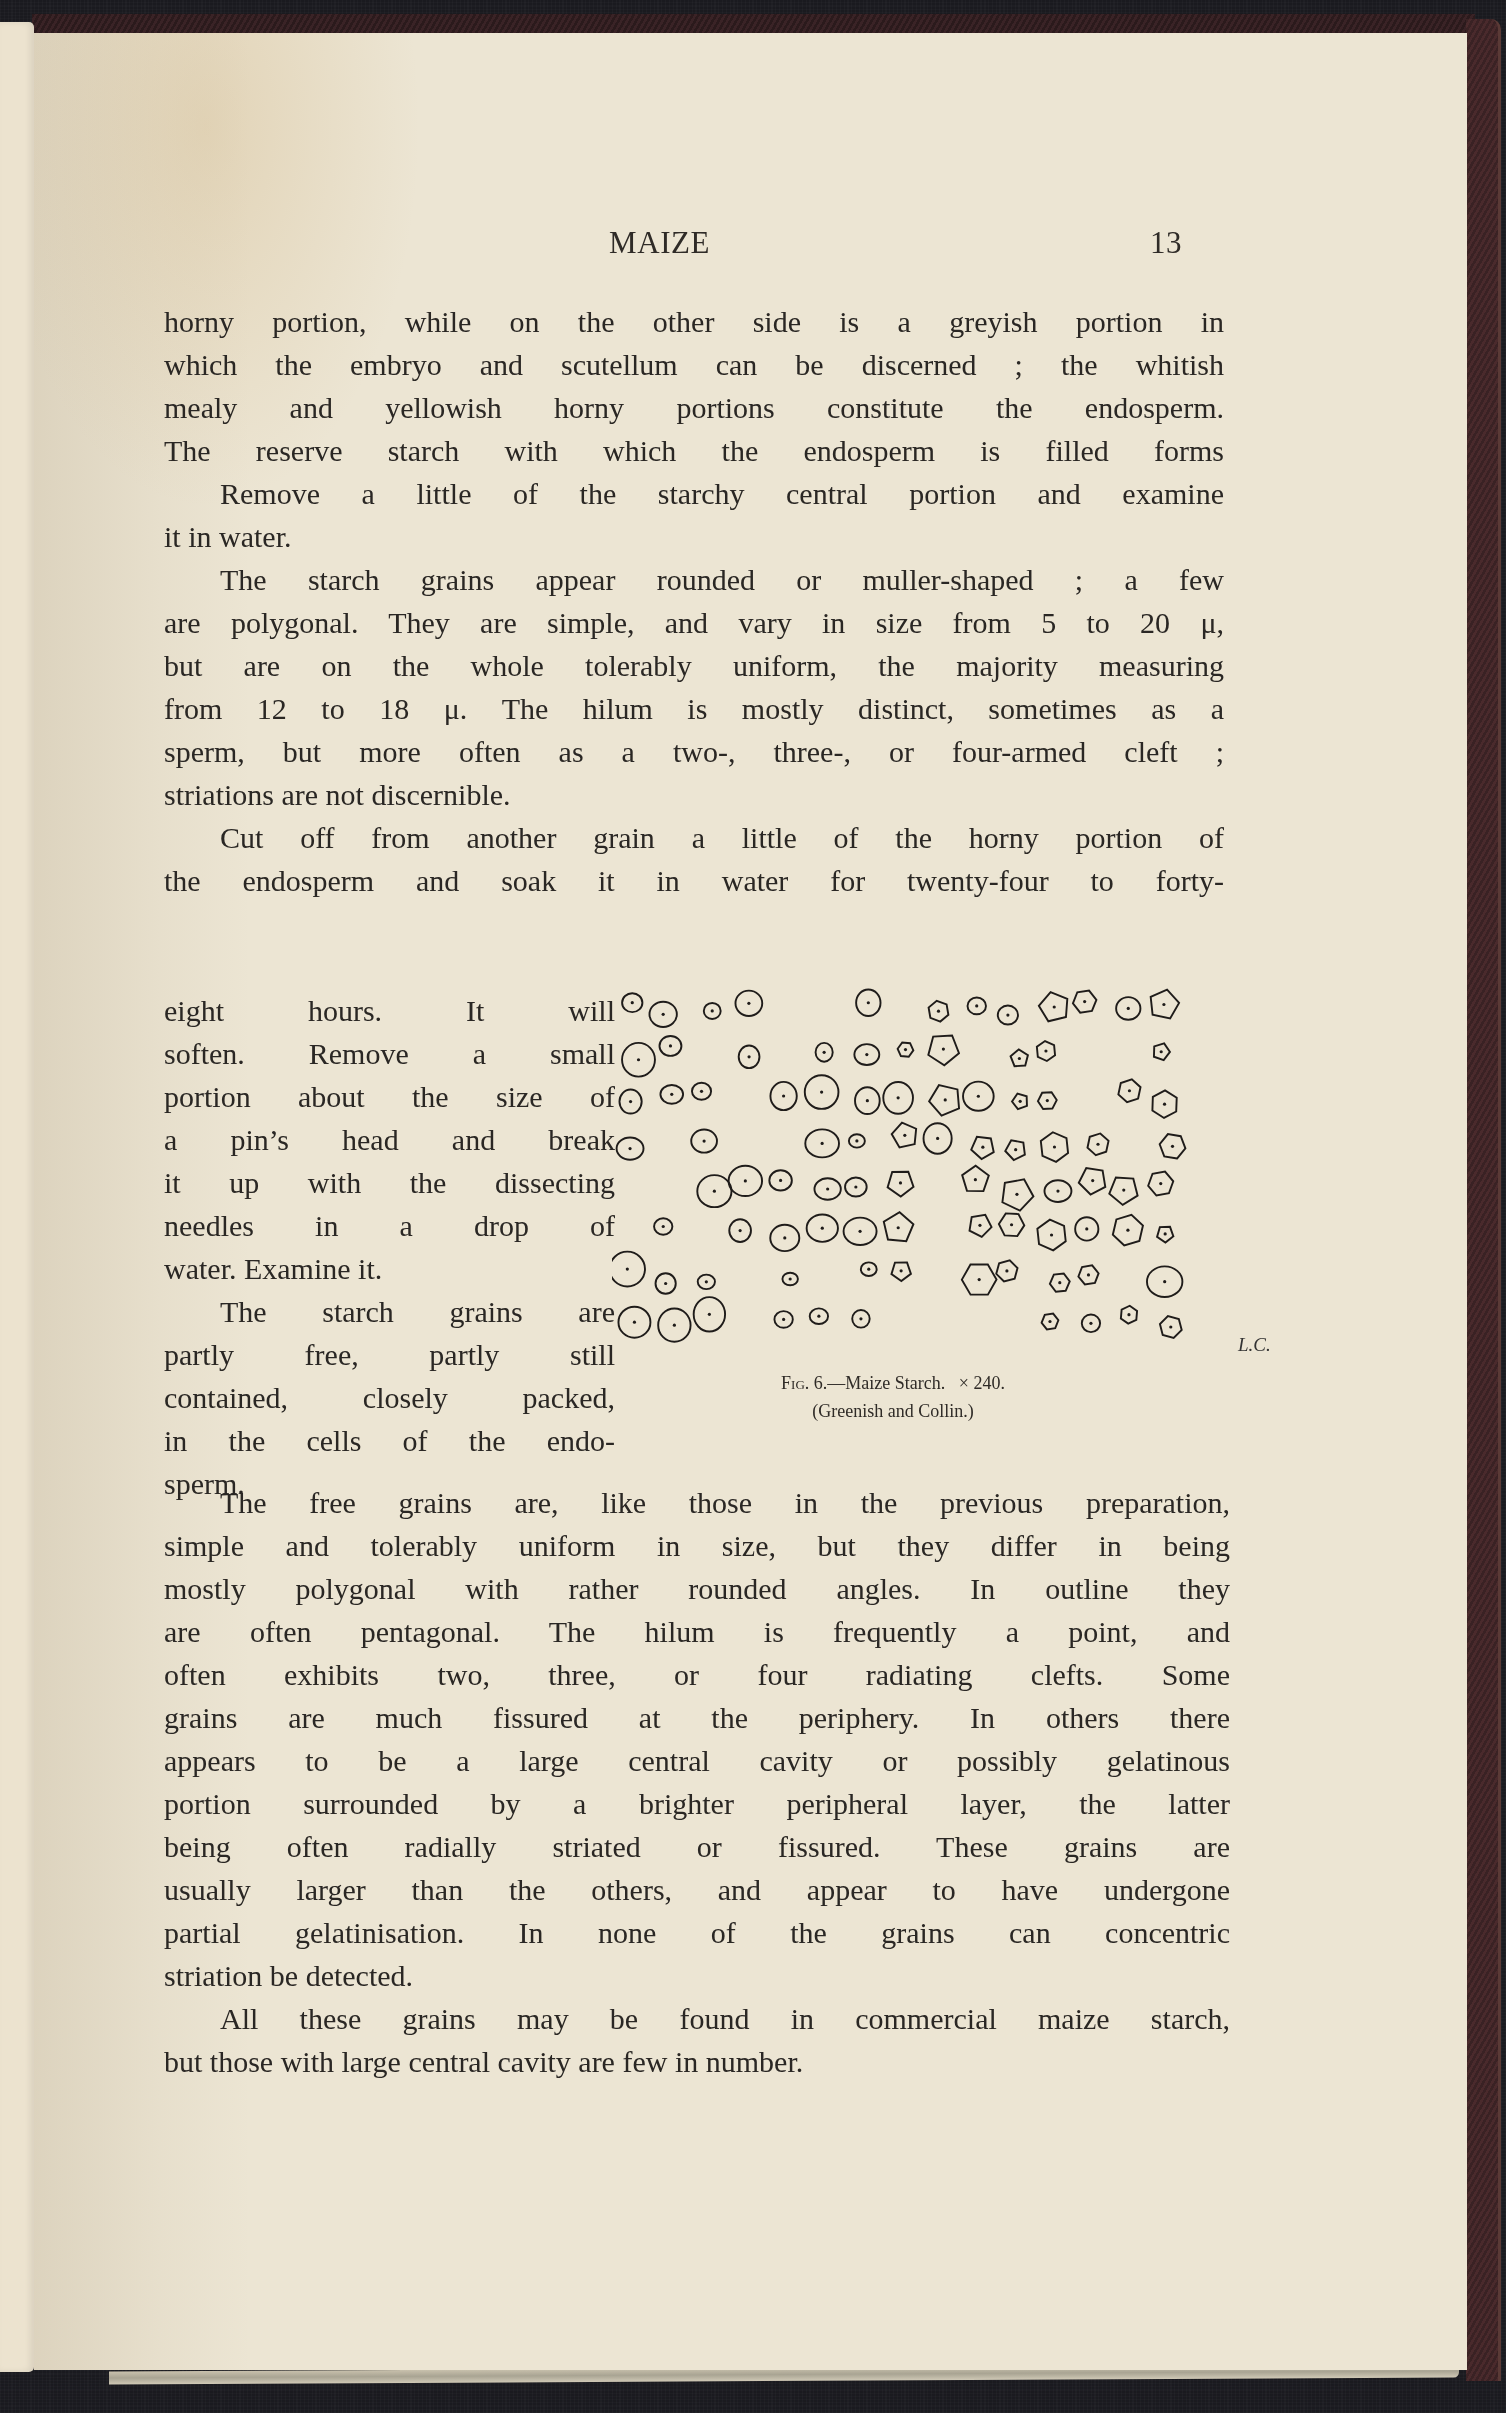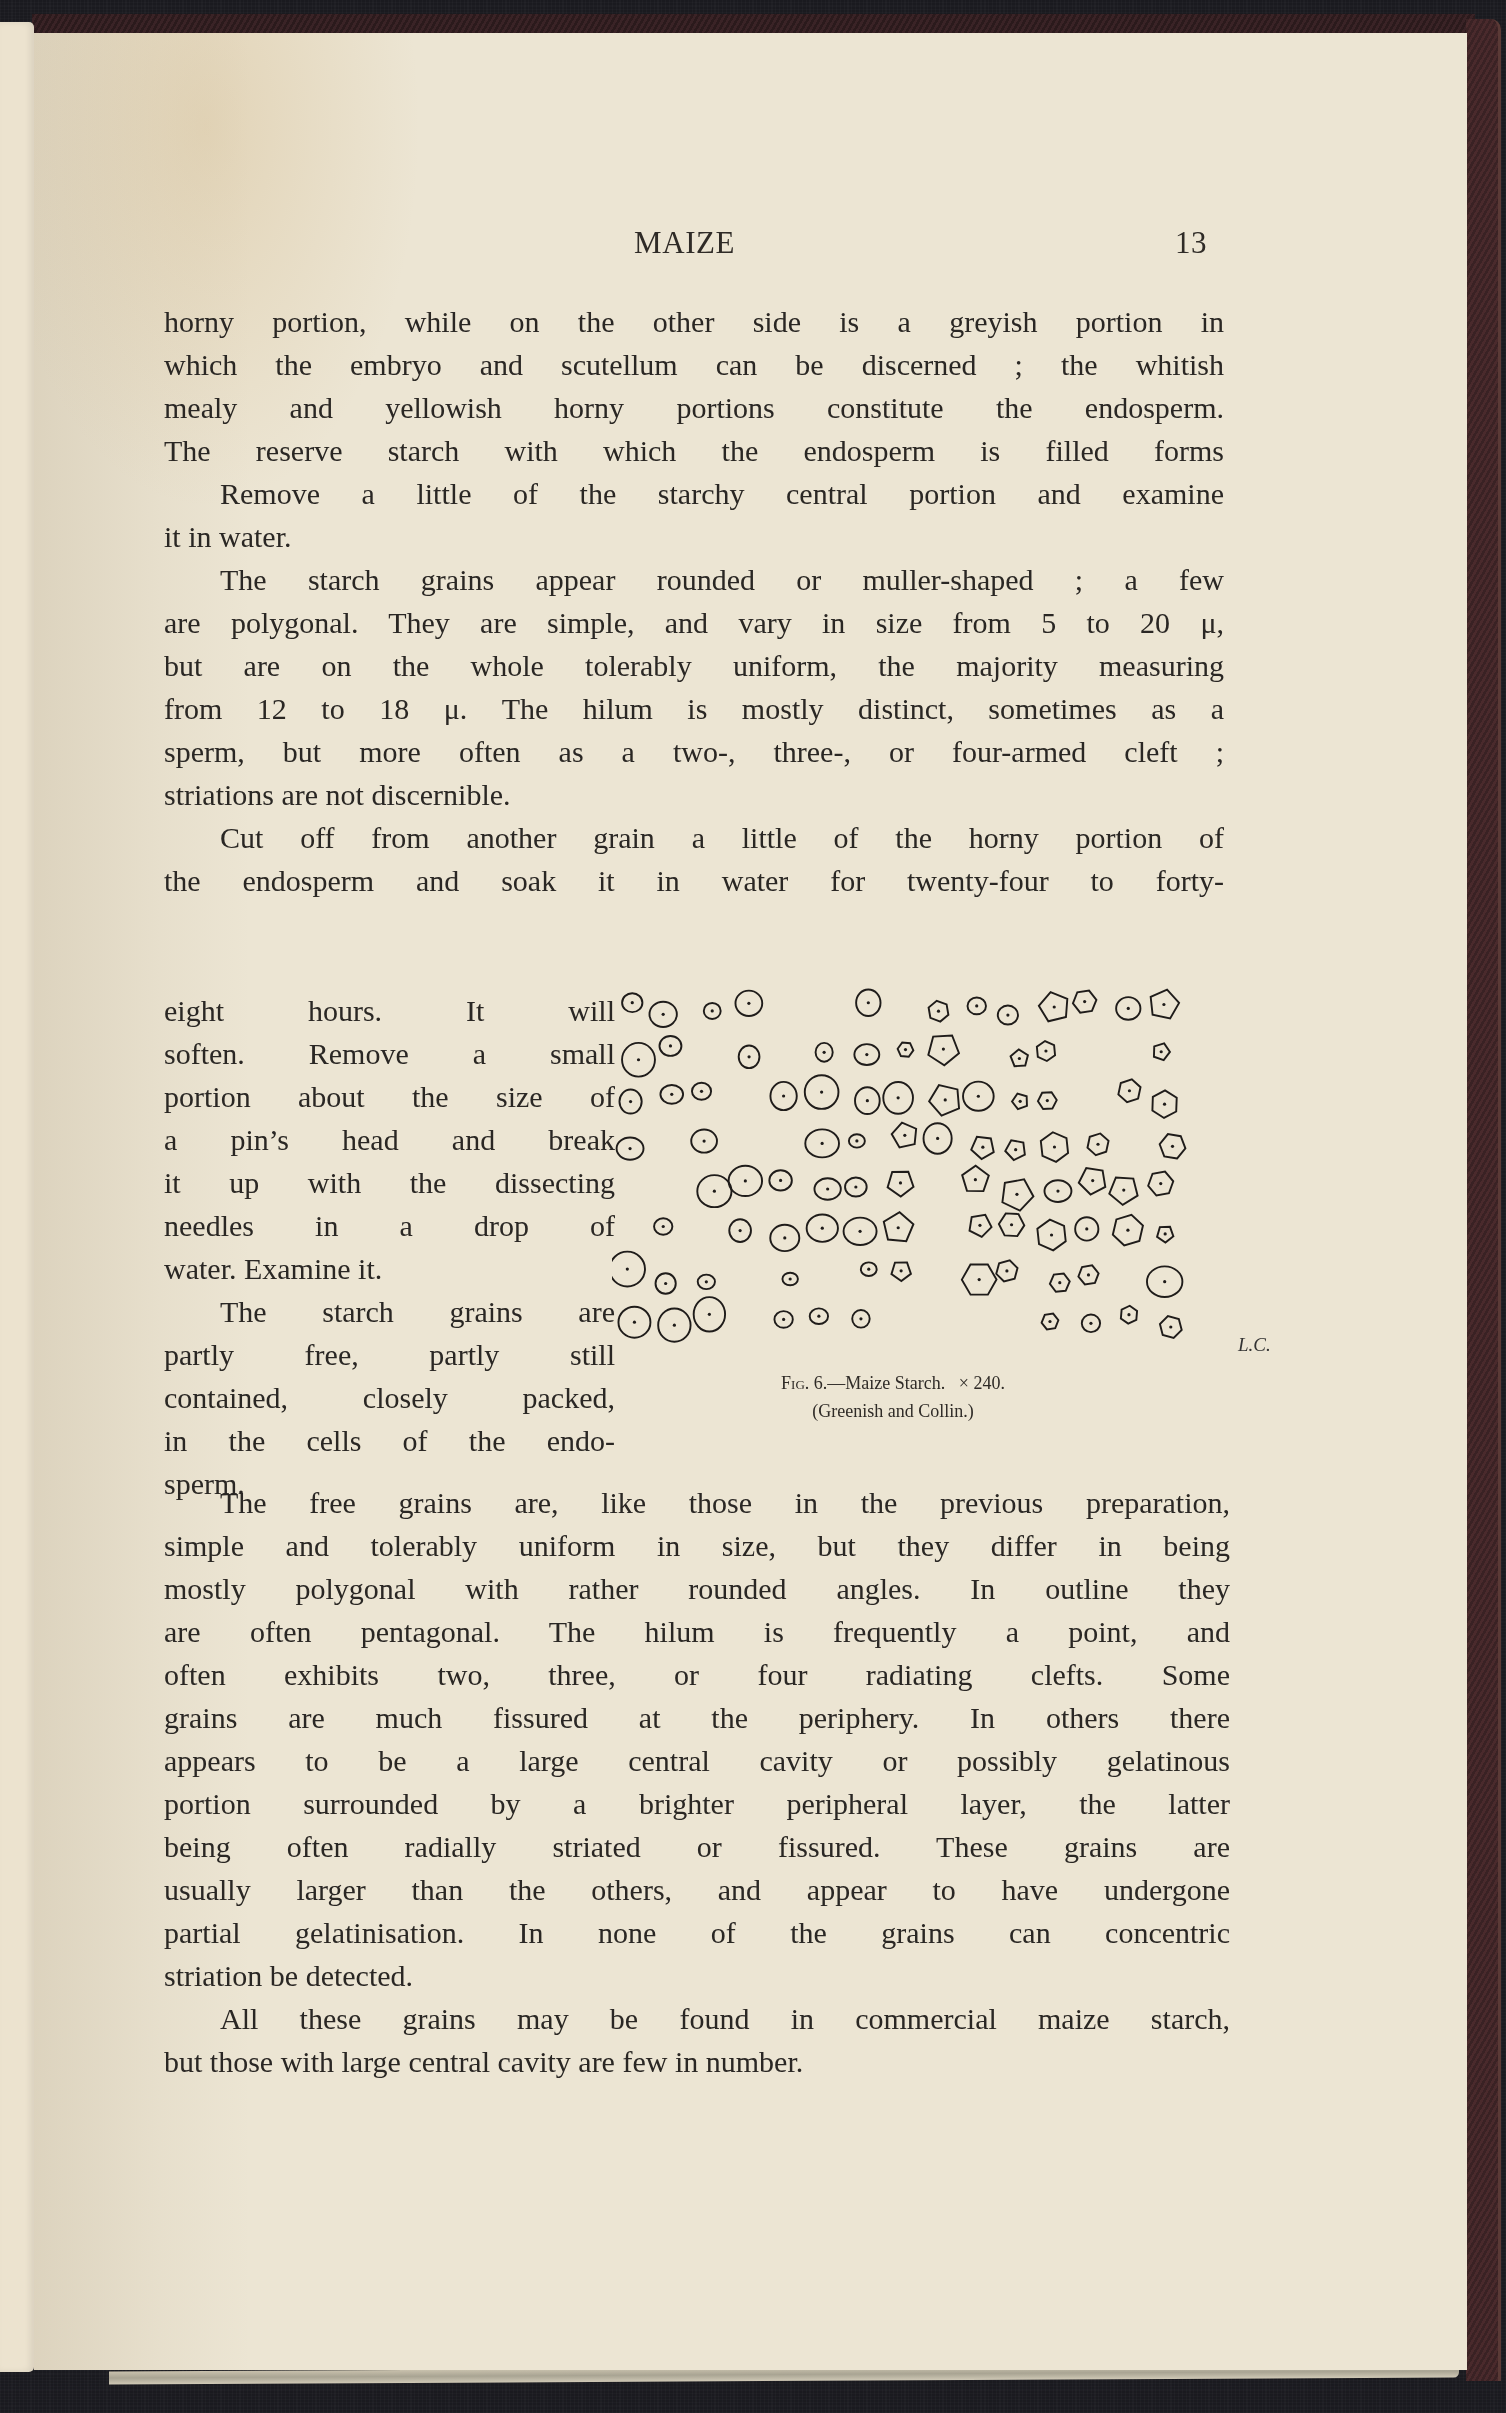--- a/index.html
+++ b/index.html
@@ -39,21 +39,21 @@
   }
   .page {
     position:absolute; left:34px; top:33px; width:1433px; height:2337px;
     background:
       radial-gradient(ellipse at 12% 4%, rgba(196,160,100,0.25), transparent 12%),
       linear-gradient(90deg, rgba(150,130,95,0.18) 0, rgba(150,130,95,0.06) 128px, transparent 217px),
       #ece5d3;
     color:#2a2724;
   }
   .runhead {
-    position:absolute; top:192px; font-size:31px; letter-spacing:0.6px; color:#2f2b27;margin-left:25px;
+    position:absolute; top:192px; font-size:31px; letter-spacing:0.6px; color:#2f2b27;
   }
   #title { left:575px; }
   #pagenum { left:1116px; }
 
   .text {
     position:absolute; font-size:30px; line-height:43px; color:#2a2724;
     text-align:justify; text-align-last:justify;
   }
   .text .line { display:block; white-space:nowrap; }
   .text .line.last { text-align-last:left; }

